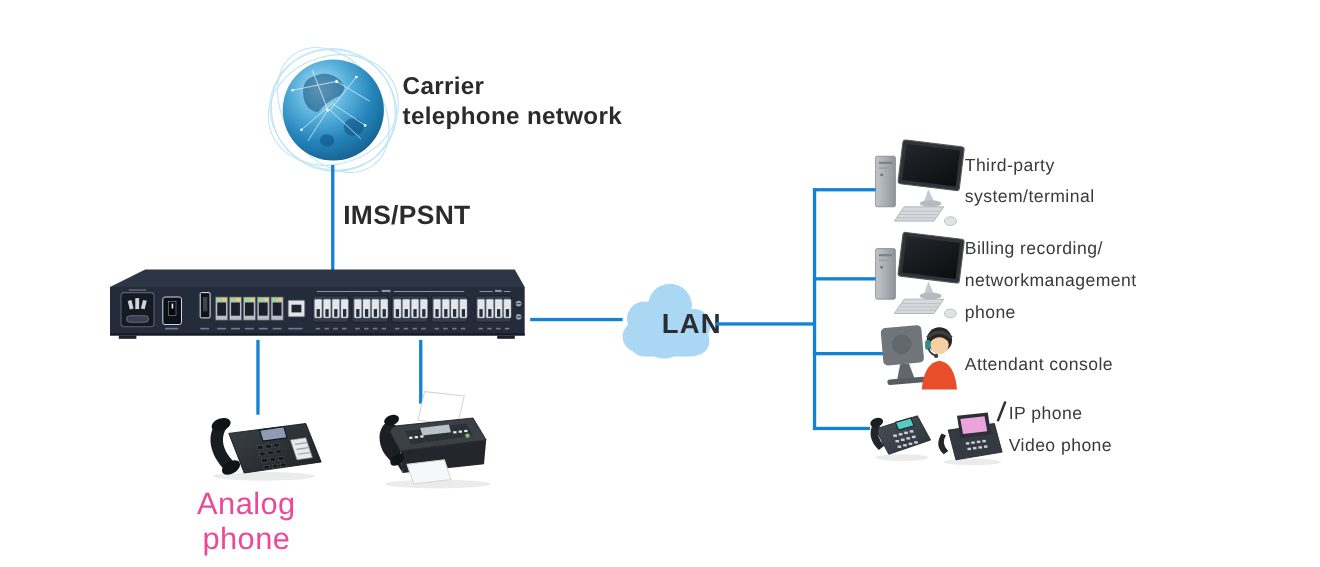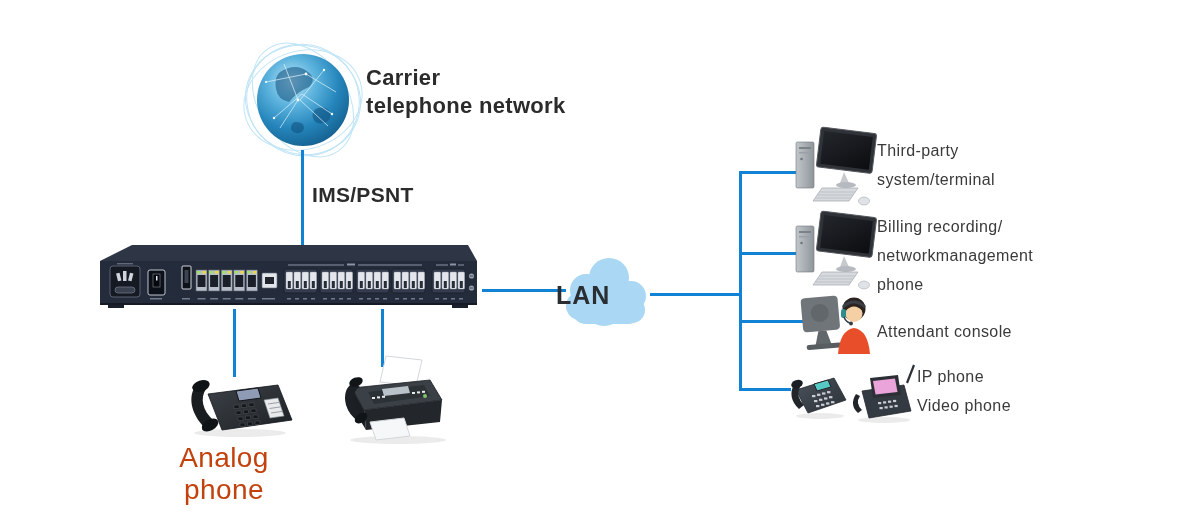--- a/index.html
+++ b/index.html
@@ -10,25 +10,25 @@
   }
   html,body{margin:0;padding:0;background:#fff;}
   #canvas{
     position:relative;width:1200px;height:515px;background:#ffffff;
     font-family:Liberation Sans, sans-serif;overflow:hidden;
   }
   .abs{position:absolute;}
   .edge{position:absolute;background:var(--line-color);}
   .bold-label{font-weight:700;color:var(--heading-text);}
   .carrier-label{font-size:22px;line-height:28px;letter-spacing:0.3px;}
-  .ims-label{font-size:21px;letter-spacing:0.3px;}
+  .ims-label{font-size:24px;letter-spacing:0.3px;}
   .pbx-label{font-size:27px;letter-spacing:0.3px;}
-  .lan-label{font-size:25px;color:#2a2e33;text-align:left;letter-spacing:1px;}
+  .lan-label{font-size:25px;color:#2a2e33;text-align:right;letter-spacing:1px;}
   .rlabel{font-weight:400;color:var(--body-text);font-size:16px;line-height:29px;letter-spacing:0.4px;}
-  .blabel{font-weight:400;color:#c2410c;font-size:28px;text-align:center;letter-spacing:0.4px;}
+  .blabel{font-weight:400;color:#ec4899;font-size:28px;text-align:center;letter-spacing:0.4px;}
   .cloud-shape{fill:var(--cloud-fill);}
   svg{display:block;}
 </style>
 </head>
 <body>
 
 <div id="canvas">
 
   <svg class="abs" style="left:236px;top:30px;" width="134" height="134" viewBox="0 0 134 134">
     <defs>

